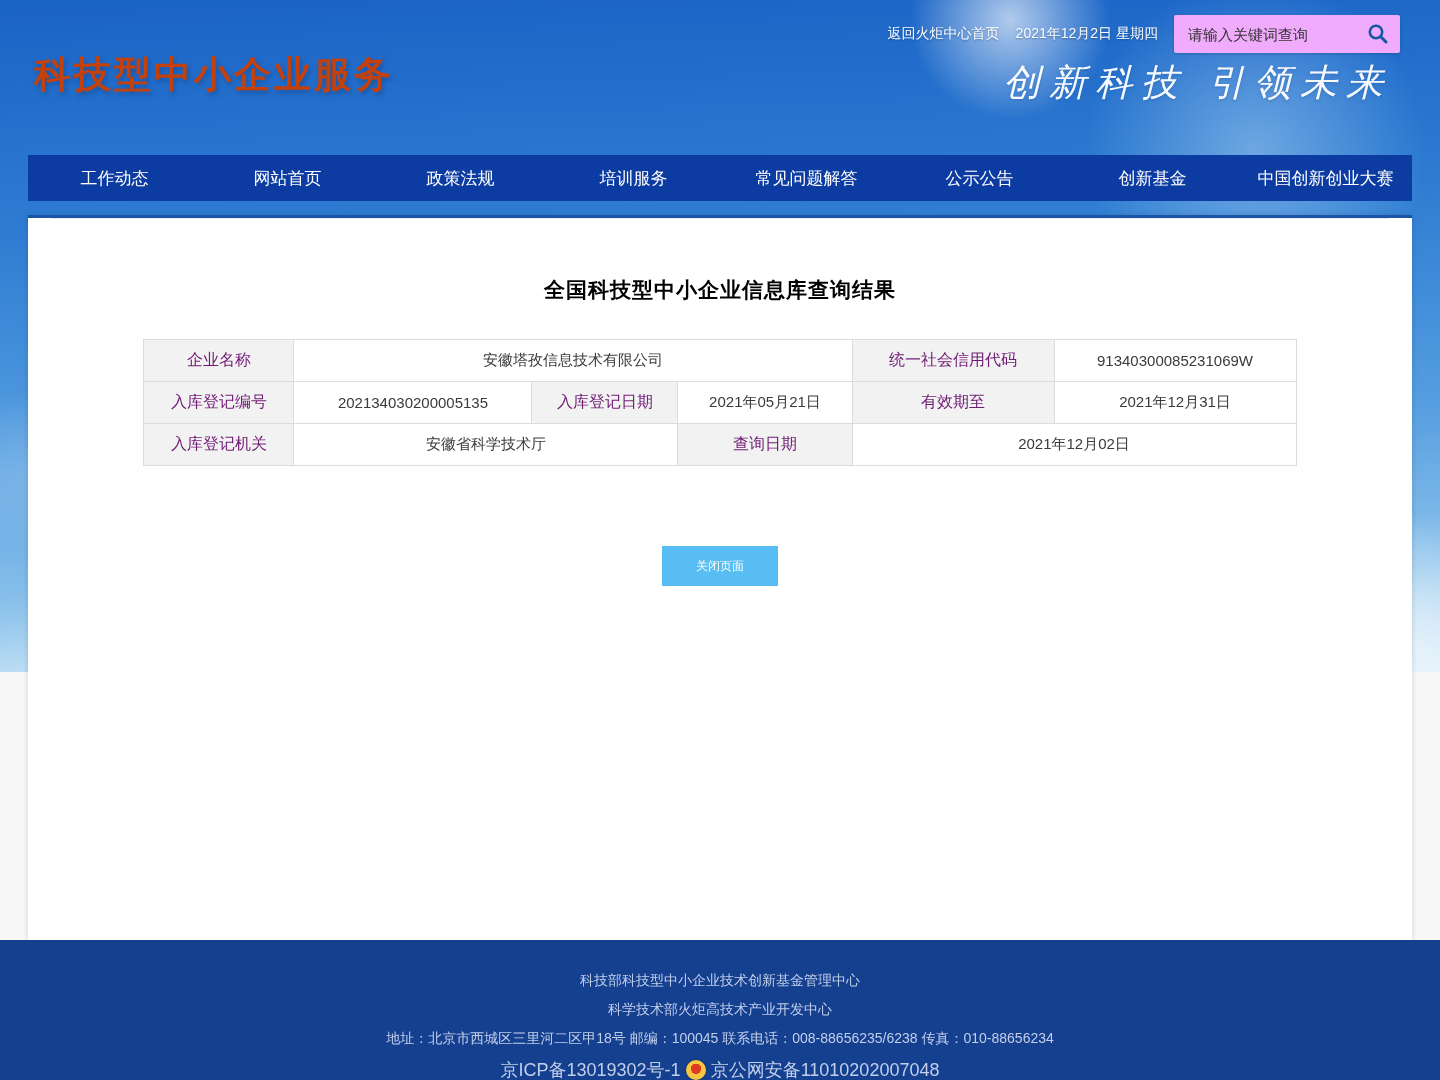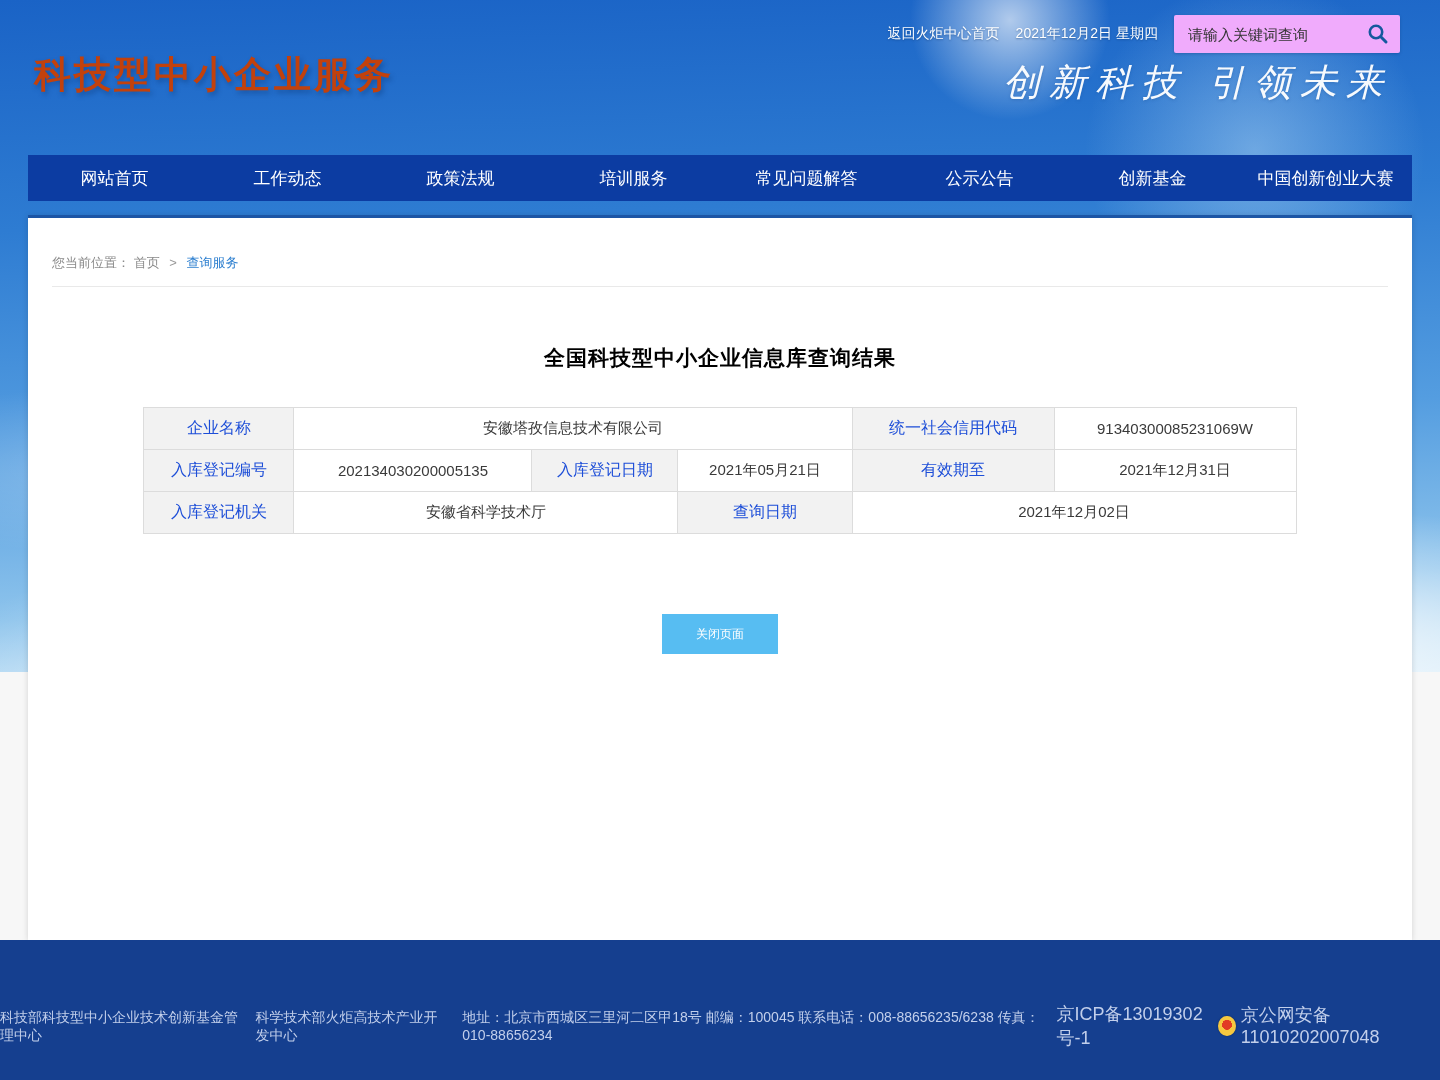--- a/index.html
+++ b/index.html
@@ -86,33 +86,33 @@
   }
 
   .info-table {
     width:1152px; margin:35px auto 0; border-collapse:collapse;
     font-size:15px; color:#3a3a3a; table-layout:fixed;
   }
   .info-table td {
     border:1px solid #dcdcdc; height:42px; text-align:center;
     padding:0 6px; overflow:hidden; white-space:nowrap;
   }
-  .info-table td.cell-label { background:#f2f2f2; font-size:16px; color:#1d4ed8;text-align:center; }
+  .info-table td.cell-label { background:#f2f2f2; font-size:16px; color:#701a75;text-align:center; }
 
   .close-btn {
     display:block; margin:80px auto 0; width:116px; height:40px;
     background:#57bdf2; color:#ffffff; border:none; border-radius:0;
     font-size:12px; cursor:pointer; font-family:"Liberation Sans", sans-serif;
   }
 
   
   .footer {
     position:absolute; left:0; top:940px; width:1440px; height:140px;
     background:#153f8f; color:#c2cfeb; font-size:14px;
-    display:flex; flex-direction:row; align-items:center;
+    display:flex; flex-direction:column; align-items:center;
     padding-top:31px; gap:11px;
   }
   .footer-line { line-height:18px; }
   .footer-line4 { display:flex; align-items:center; gap:5px; font-size:18px; }
   .police-badge {
     width:20px; height:20px; border-radius:50%; display:inline-block;
     background:radial-gradient(circle at 50% 44%, #e23b24 0 34%, #f6c83f 35% 72%, #d8991d 100%);
     box-shadow:0 0 2px rgba(0,0,0,0.4);
   }
 </style>
@@ -139,38 +139,32 @@
             </svg>
           </span>
         </button>
       </div>
     </div>
 
     <div class="slogan">创新科技 引领未来</div>
   </div>
 
   <div class="nav">
+    <div class="nav-item">工作动态</div>
     <div class="nav-item">网站首页</div>
-    <div class="nav-item">工作动态</div>
     <div class="nav-item">政策法规</div>
     <div class="nav-item">培训服务</div>
     <div class="nav-item">常见问题解答</div>
     <div class="nav-item">公示公告</div>
     <div class="nav-item">创新基金</div>
     <div class="nav-item">中国创新创业大赛</div>
   </div>
 
   <div class="panel">
 
-    <div class="breadcrumb">
-      <span>您当前位置：</span>
-      <a class="bc-home">首页</a>
-      <span class="bc-sep">&gt;</span>
-      <a class="bc-current">查询服务</a>
-    </div>
     <div class="bc-divider"></div>
 
     <div class="result-title">全国科技型中小企业信息库查询结果</div>
 
     <table class="info-table">
       <colgroup>
         <col style="width:150px">
           <col style="width:238px">
           <col style="width:146px">
         <col style="width:174px">

